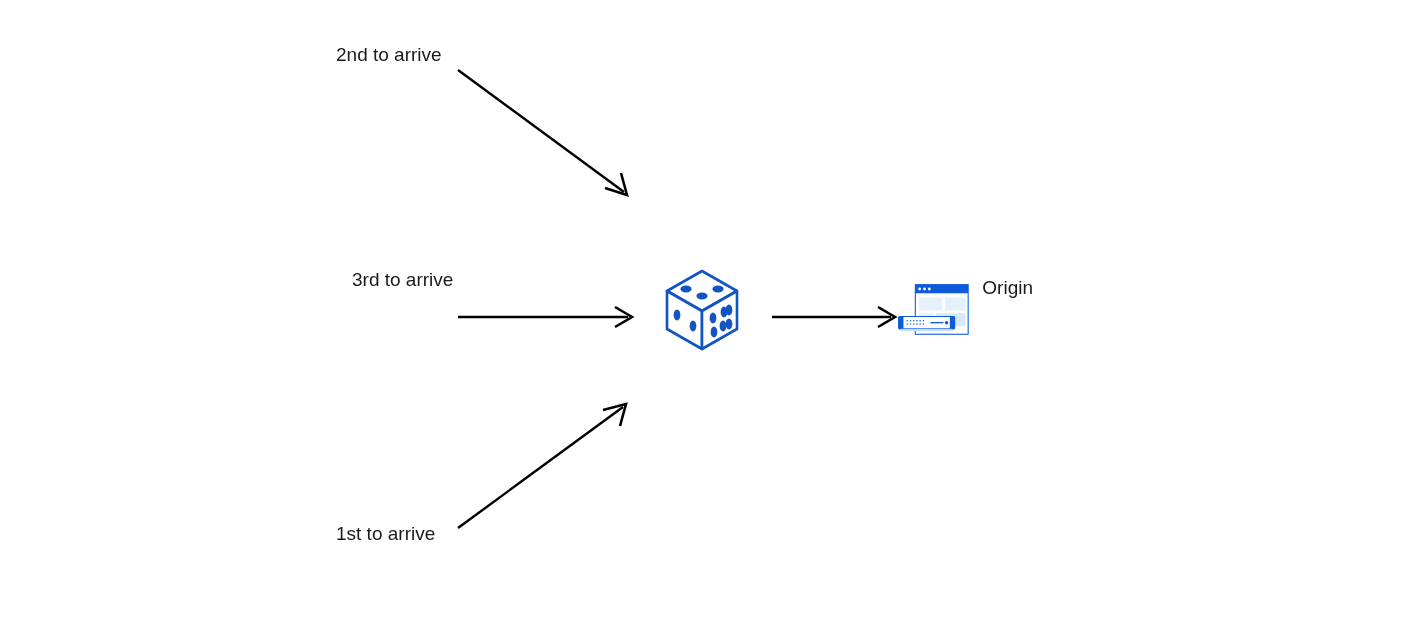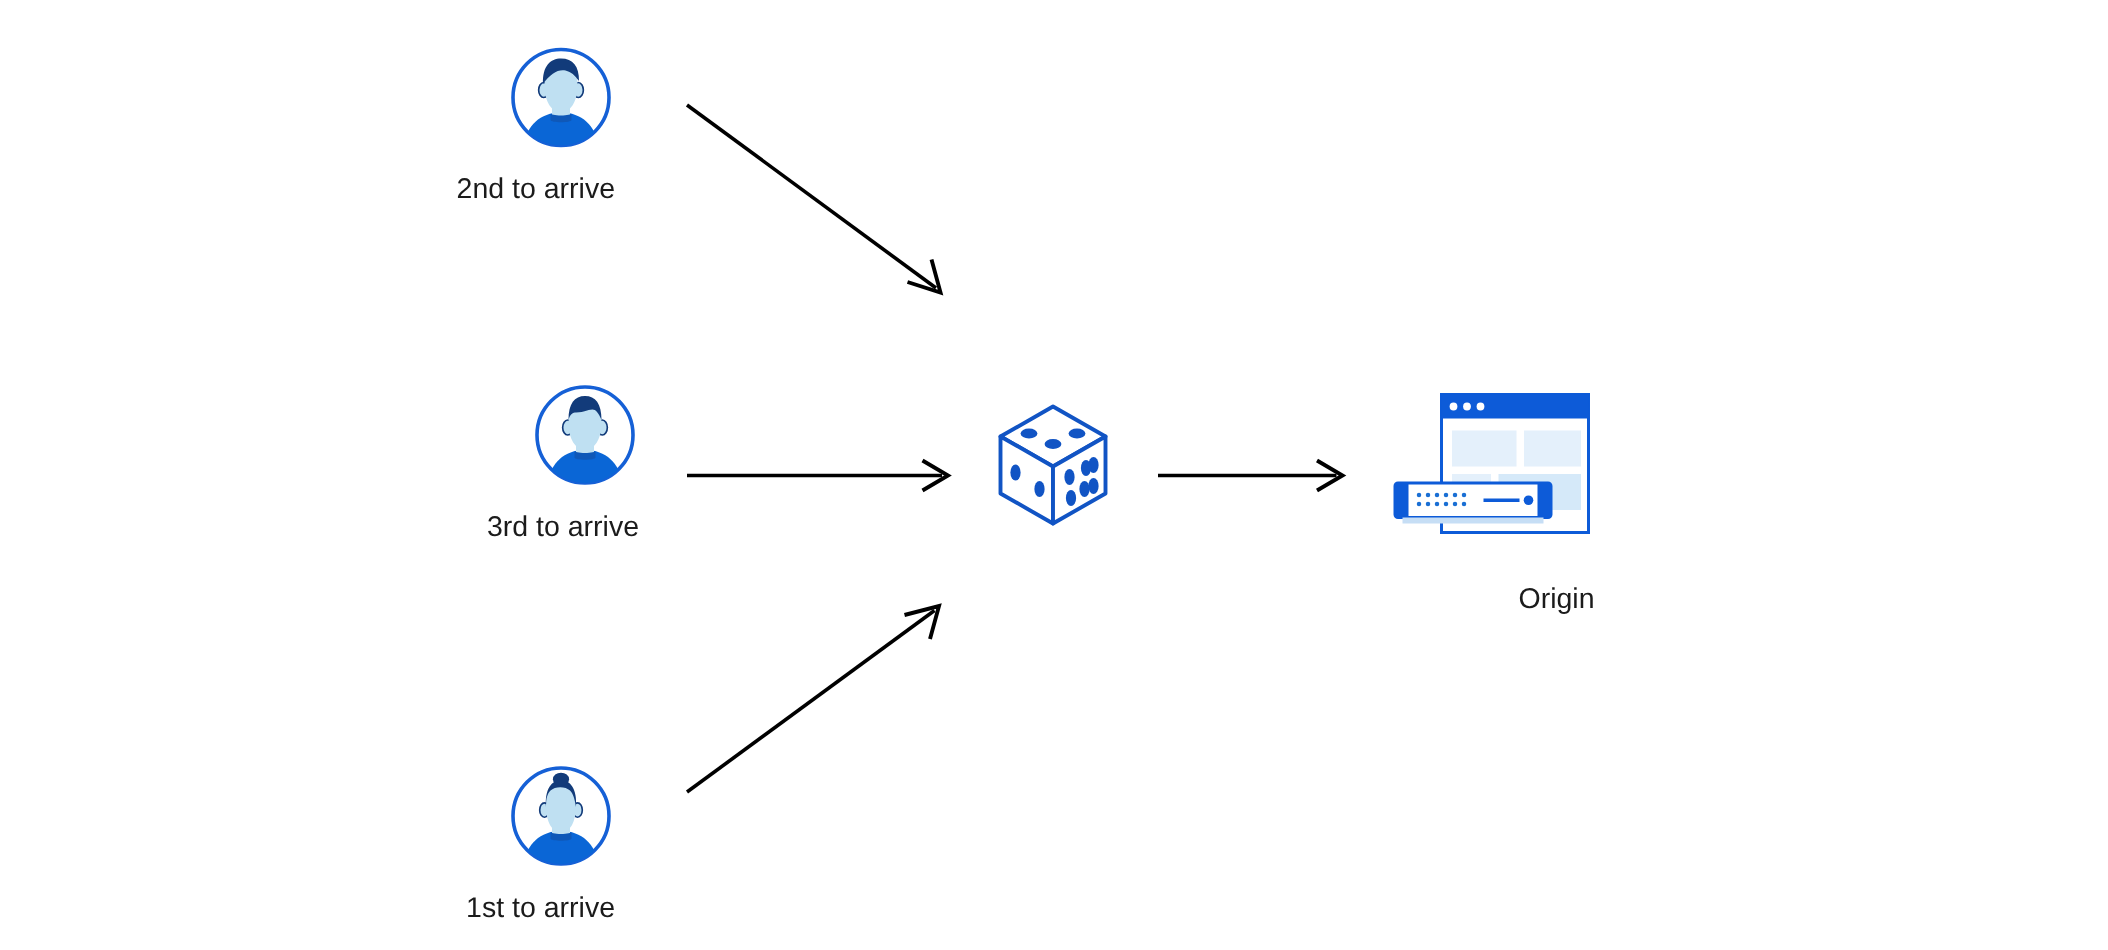--- a/index.html
+++ b/index.html
@@ -15,22 +15,21 @@
   #canvas {
     position: relative;
     width: 1405px;
     height: 633px;
     background: #ffffff;
     overflow: hidden;
   }
   .node {
     position: absolute;
     display: flex;
-    flex-direction: column;
-    align-items: flex-end;
+    align-items: flex-start;
   }
   .node-label {
     font-size: 19px;
     line-height: 24px;
     color: #1b1b1b;
     white-space: nowrap;
     text-align: center;
   }
   .avatar-node .node-label {
     margin-top: 14px;
@@ -164,21 +163,21 @@
         <ellipse cx="52" cy="52" rx="3.4" ry="5.4"></ellipse>
         <ellipse cx="68" cy="44" rx="3.4" ry="5.4"></ellipse>
         <ellipse cx="53" cy="66" rx="3.4" ry="5.4"></ellipse>
         <ellipse cx="68" cy="58" rx="3.4" ry="5.4"></ellipse>
         <ellipse cx="62" cy="60" rx="3.4" ry="5.4"></ellipse>
         <ellipse cx="63" cy="46" rx="3.4" ry="5.4"></ellipse>
       </g>
     </svg>
   </div>
 
-  <div class="node origin-node" style="left:927px; top:260px; width:136px;gap:12px;">
+  <div class="node origin-node" style="left:897px; top:260px; width:136px;gap:12px;">
     <svg width="136" height="100" viewBox="0 0 136 100">
 
       <g>
         <rect x="34" y="3" width="98" height="92" fill="#ffffff" stroke="#0d5bd8" stroke-width="2"></rect>
         <rect x="34" y="3" width="98" height="16" fill="#0d5bd8"></rect>
         <circle cx="42" cy="11" r="2.6" fill="#ffffff"></circle>
         <circle cx="51" cy="11" r="2.6" fill="#ffffff"></circle>
         <circle cx="60" cy="11" r="2.6" fill="#ffffff"></circle>
         <rect x="41" y="27" width="43" height="24" fill="#e4f0fb"></rect>
         <rect x="89" y="27" width="38" height="24" fill="#e4f0fb"></rect>

